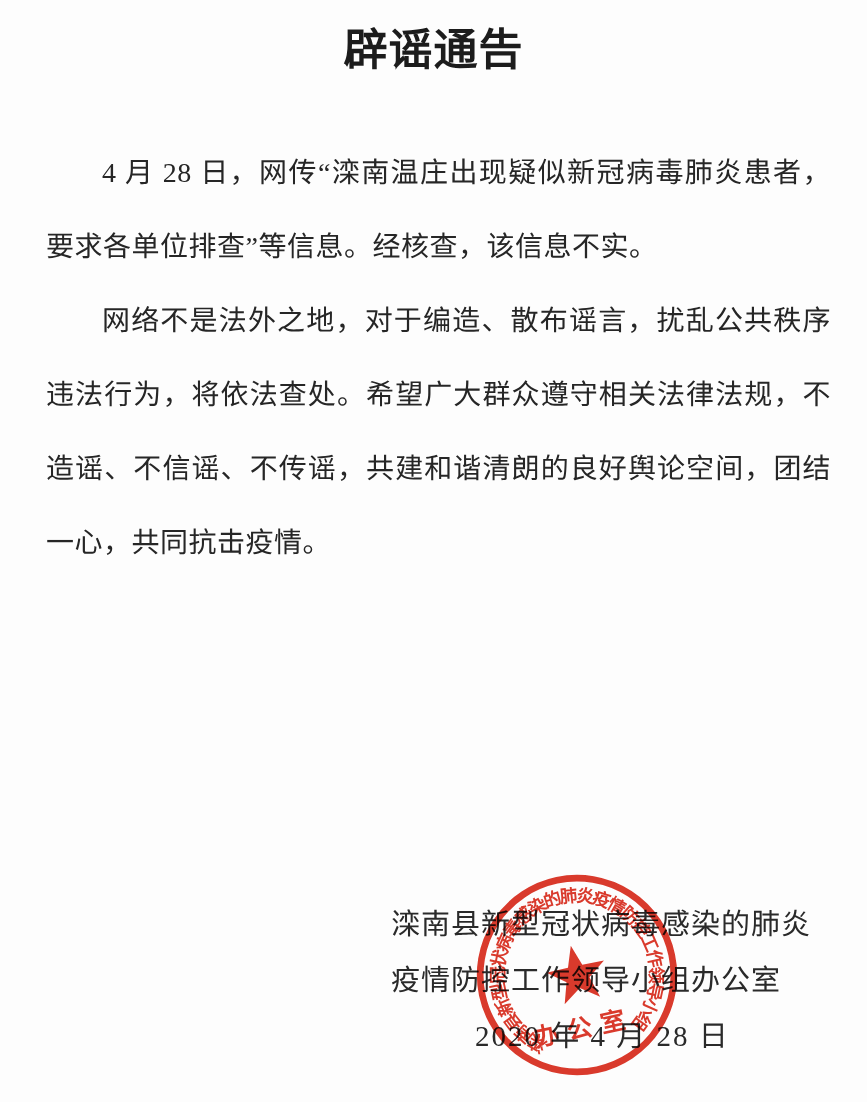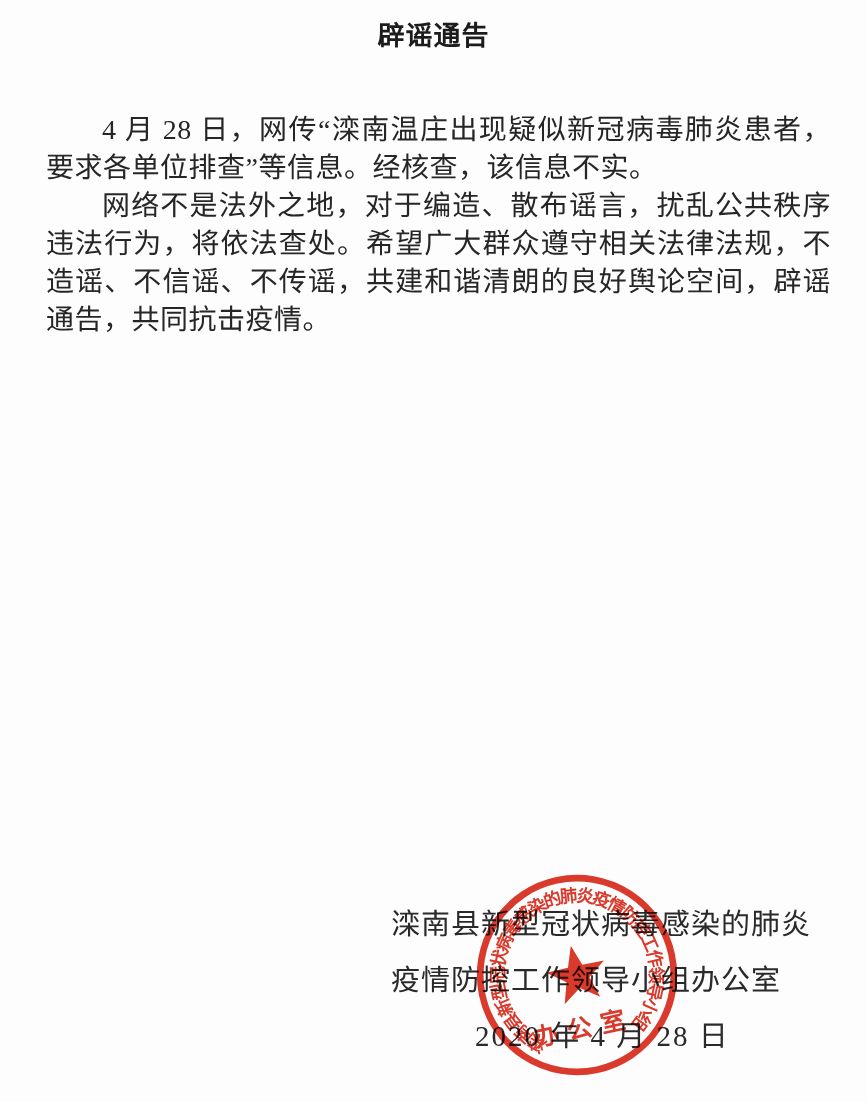--- a/index.html
+++ b/index.html
@@ -10,30 +10,30 @@
     height: 1102px;
     background: #fdfdfd;
     overflow: hidden;
     font-family: "Liberation Serif", "DejaVu Serif", serif;
     color: #262626;
   }
 
   .title {
     margin: 14px 0 0 0;
     text-align: center;
-    font-size: 27px;
+    font-size: 44px;
     font-weight: bold;
     letter-spacing: 1px;
     color: #1c1c1c;
   }
 
   .body-text {
     padding: 58px 36px 0 46px;
     font-size: 28px;
-    line-height: 38px;
+    line-height: 74px;
     text-align: justify;
     letter-spacing: 0.5px;
   }
   .body-text p {
     margin: 0;
     text-indent: 2em;
   }
 
   .signature {
     position: absolute;
@@ -76,21 +76,21 @@
 </style>
 </head>
 <body>
 
 <div class="page">
 
   <h1 class="title">辟谣通告</h1>
 
   <div class="body-text">
     <p>4 月 28 日，网传“滦南温庄出现疑似新冠病毒肺炎患者，要求各单位排查”等信息。经核查，该信息不实。</p>
-    <p>网络不是法外之地，对于编造、散布谣言，扰乱公共秩序违法行为，将依法查处。希望广大群众遵守相关法律法规，不造谣、不信谣、不传谣，共建和谐清朗的良好舆论空间，辟谣通告，共同抗击疫情。</p>
+    <p>网络不是法外之地，对于编造、散布谣言，扰乱公共秩序违法行为，将依法查处。希望广大群众遵守相关法律法规，不造谣、不信谣、不传谣，共建和谐清朗的良好舆论空间，团结一心，共同抗击疫情。</p>
   </div>
 
   <div class="signature">
     <div>滦南县新型冠状病毒感染的肺炎</div>
     <div>疫情防控工作领导小组办公室</div>
     <div class="sig-date">2020 年 4 月 28 日</div>
   </div>
 
   <div class="seal">
     <svg viewBox="0 0 200 200" xmlns="http://www.w3.org/2000/svg">

